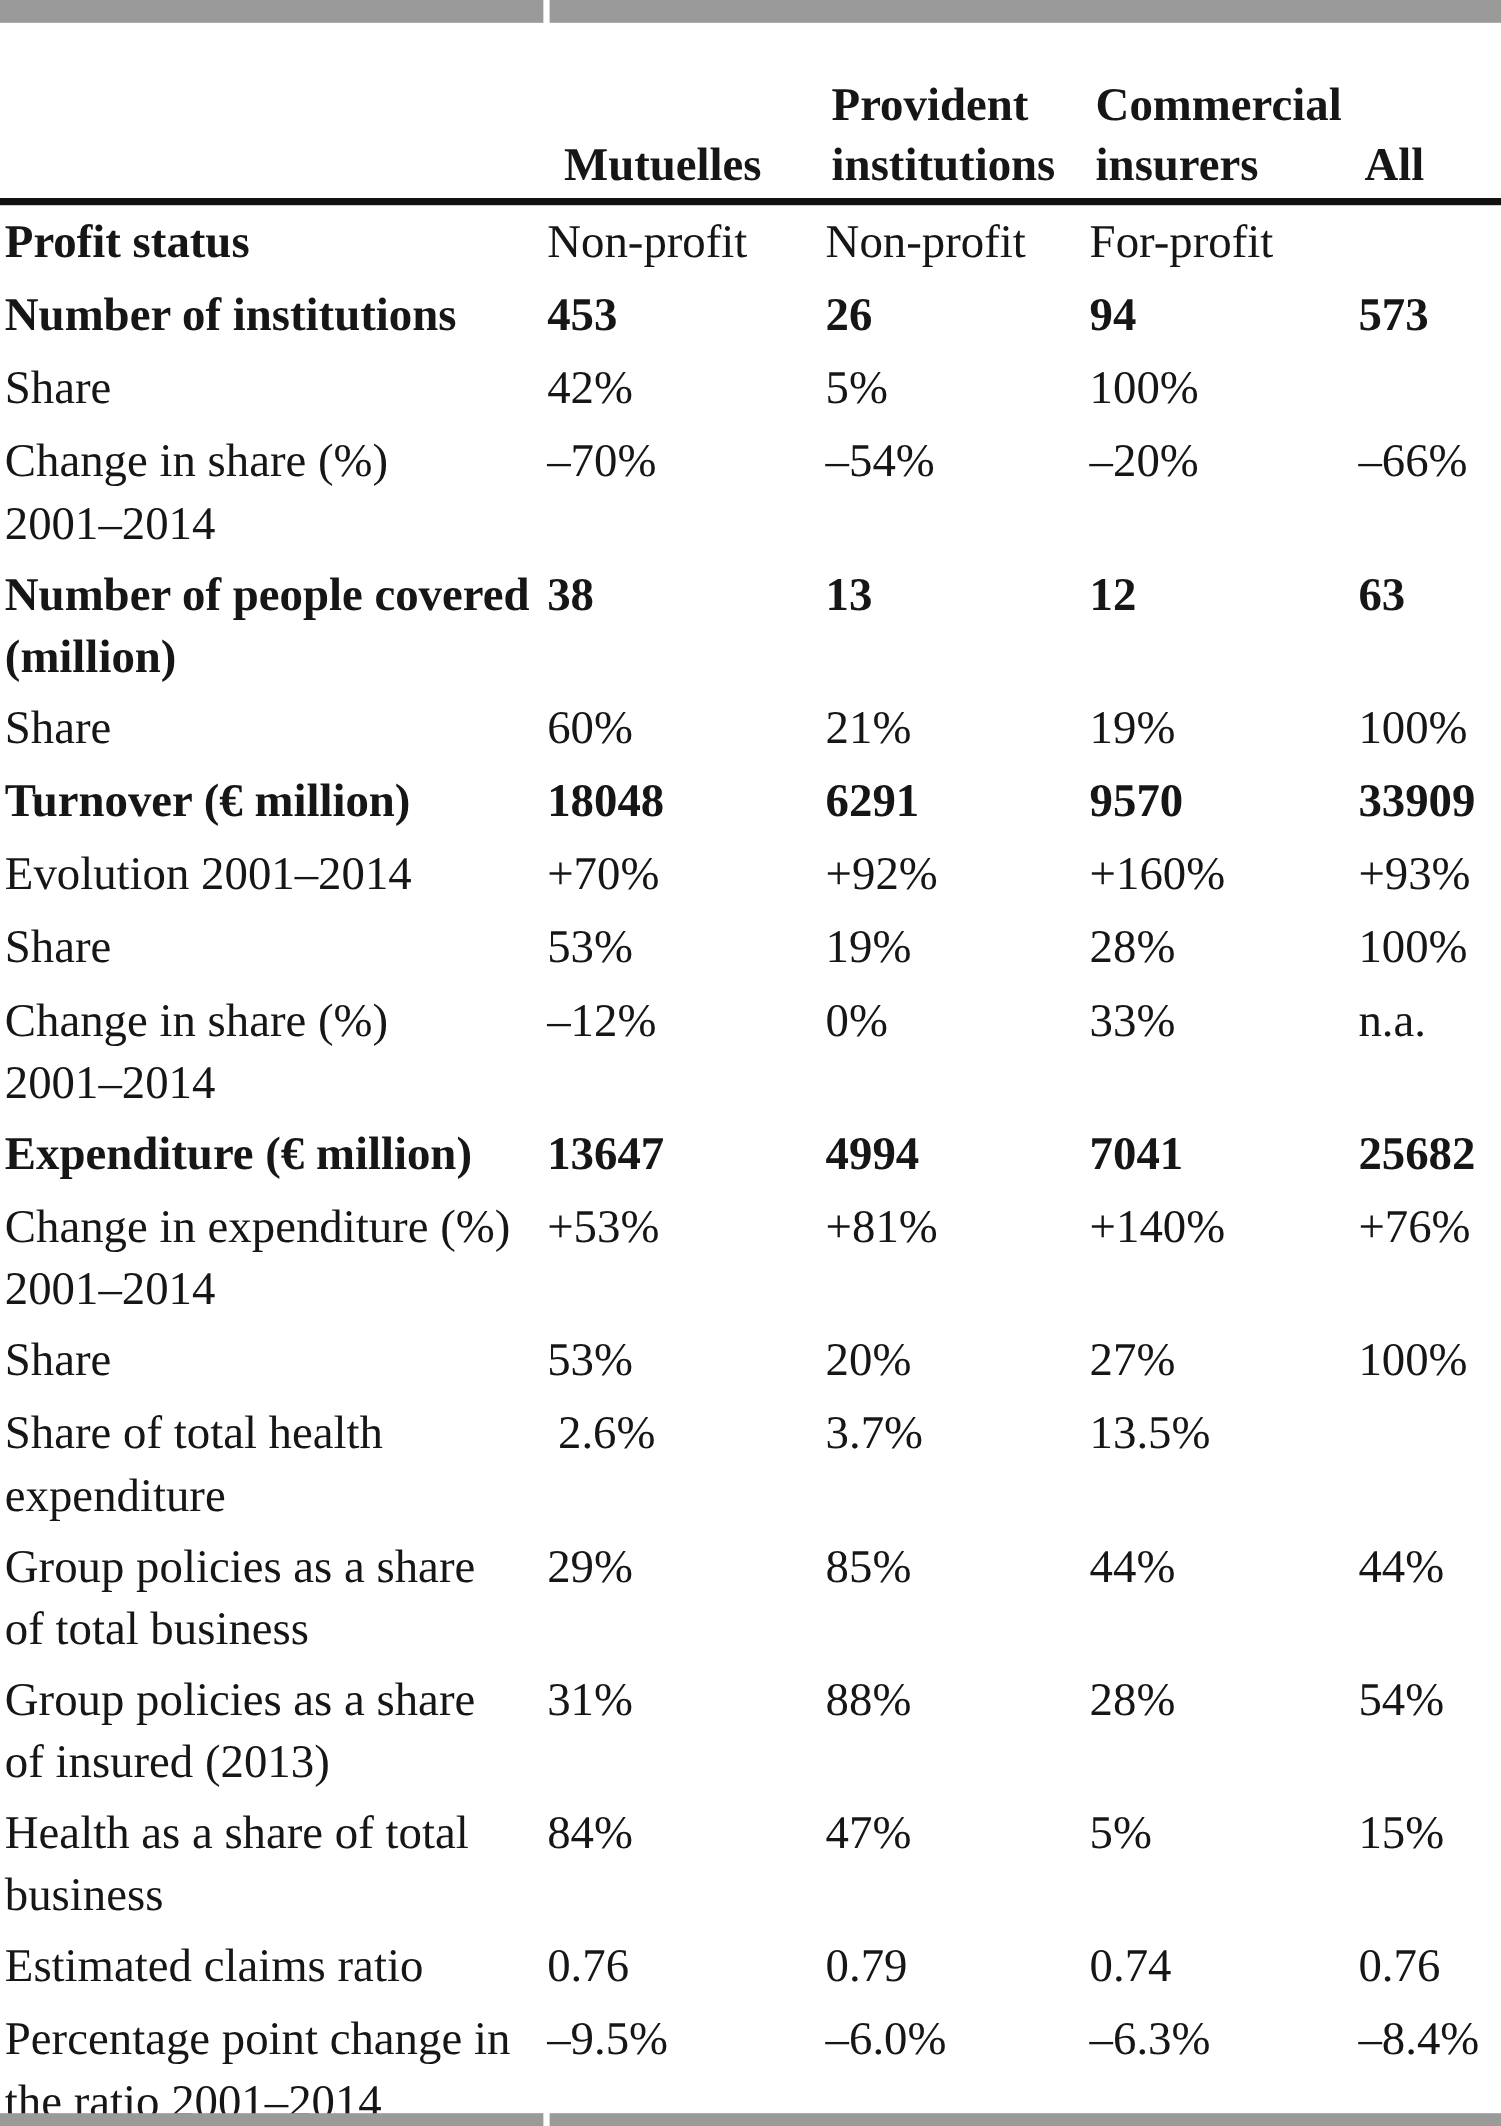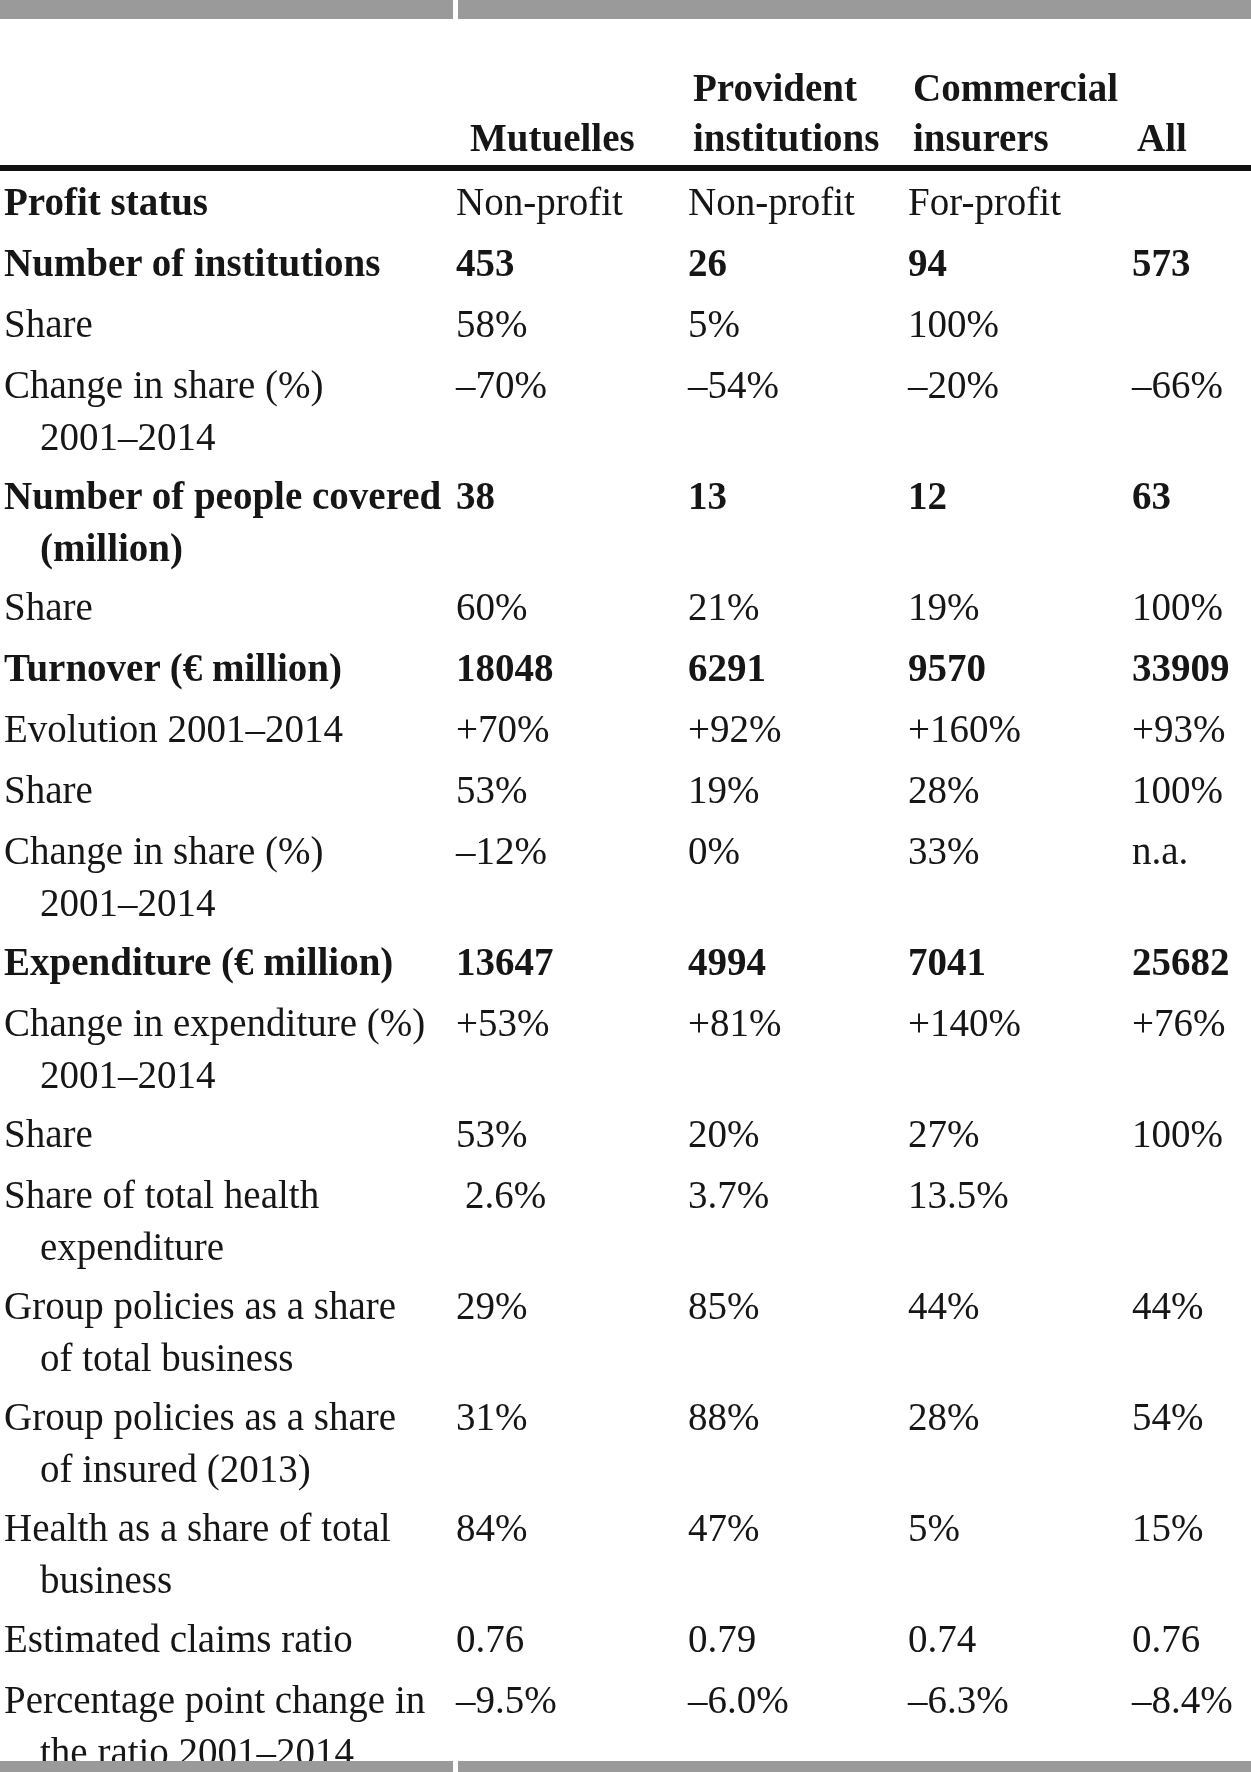--- a/index.html
+++ b/index.html
@@ -46,21 +46,21 @@
   
   .row { padding: 3px 0; }
   .cell, .label-cell {
     font-size: 39px;
     line-height: 55px;
     white-space: nowrap;
   }
   .cell { padding-left: 15px; }
   .cell.c1 { padding-left: 6px; }
   .label-cell { padding-left: 4px; }
-  .label-line + .label-line { line-height: 50px; margin-left: 36px; }
+  .label-line + .label-line { line-height: 50px; }
 
   .row.bold .label-cell, .row.bold .cell { font-weight: bold; }
   .row.bold-label .label-cell { font-weight: bold; }
   .row.italic .label-cell, .row.italic .cell { }
 </style>
 </head>
 <body>
 
 <div class="page">
 
@@ -106,21 +106,21 @@
           </div>
     <div class="cell c1">453</div>
     <div class="cell c2">26</div>
     <div class="cell c3">94</div>
     <div class="cell c4">573</div>
   </div>
         <div class="grid-row row normal">
     <div class="label-cell">
             <div class="label-line">Share</div>
           </div>
-    <div class="cell c1">58%</div>
+    <div class="cell c1">42%</div>
     <div class="cell c2">5%</div>
     <div class="cell c4">100%</div>
   </div>
         <div class="grid-row row italic">
     <div class="label-cell">
             <div class="label-line">Change in share (%)</div>
             <div class="label-line">2001–2014</div>
           </div>
     <div class="cell c1">–70%</div>
     <div class="cell c2">–54%</div>

